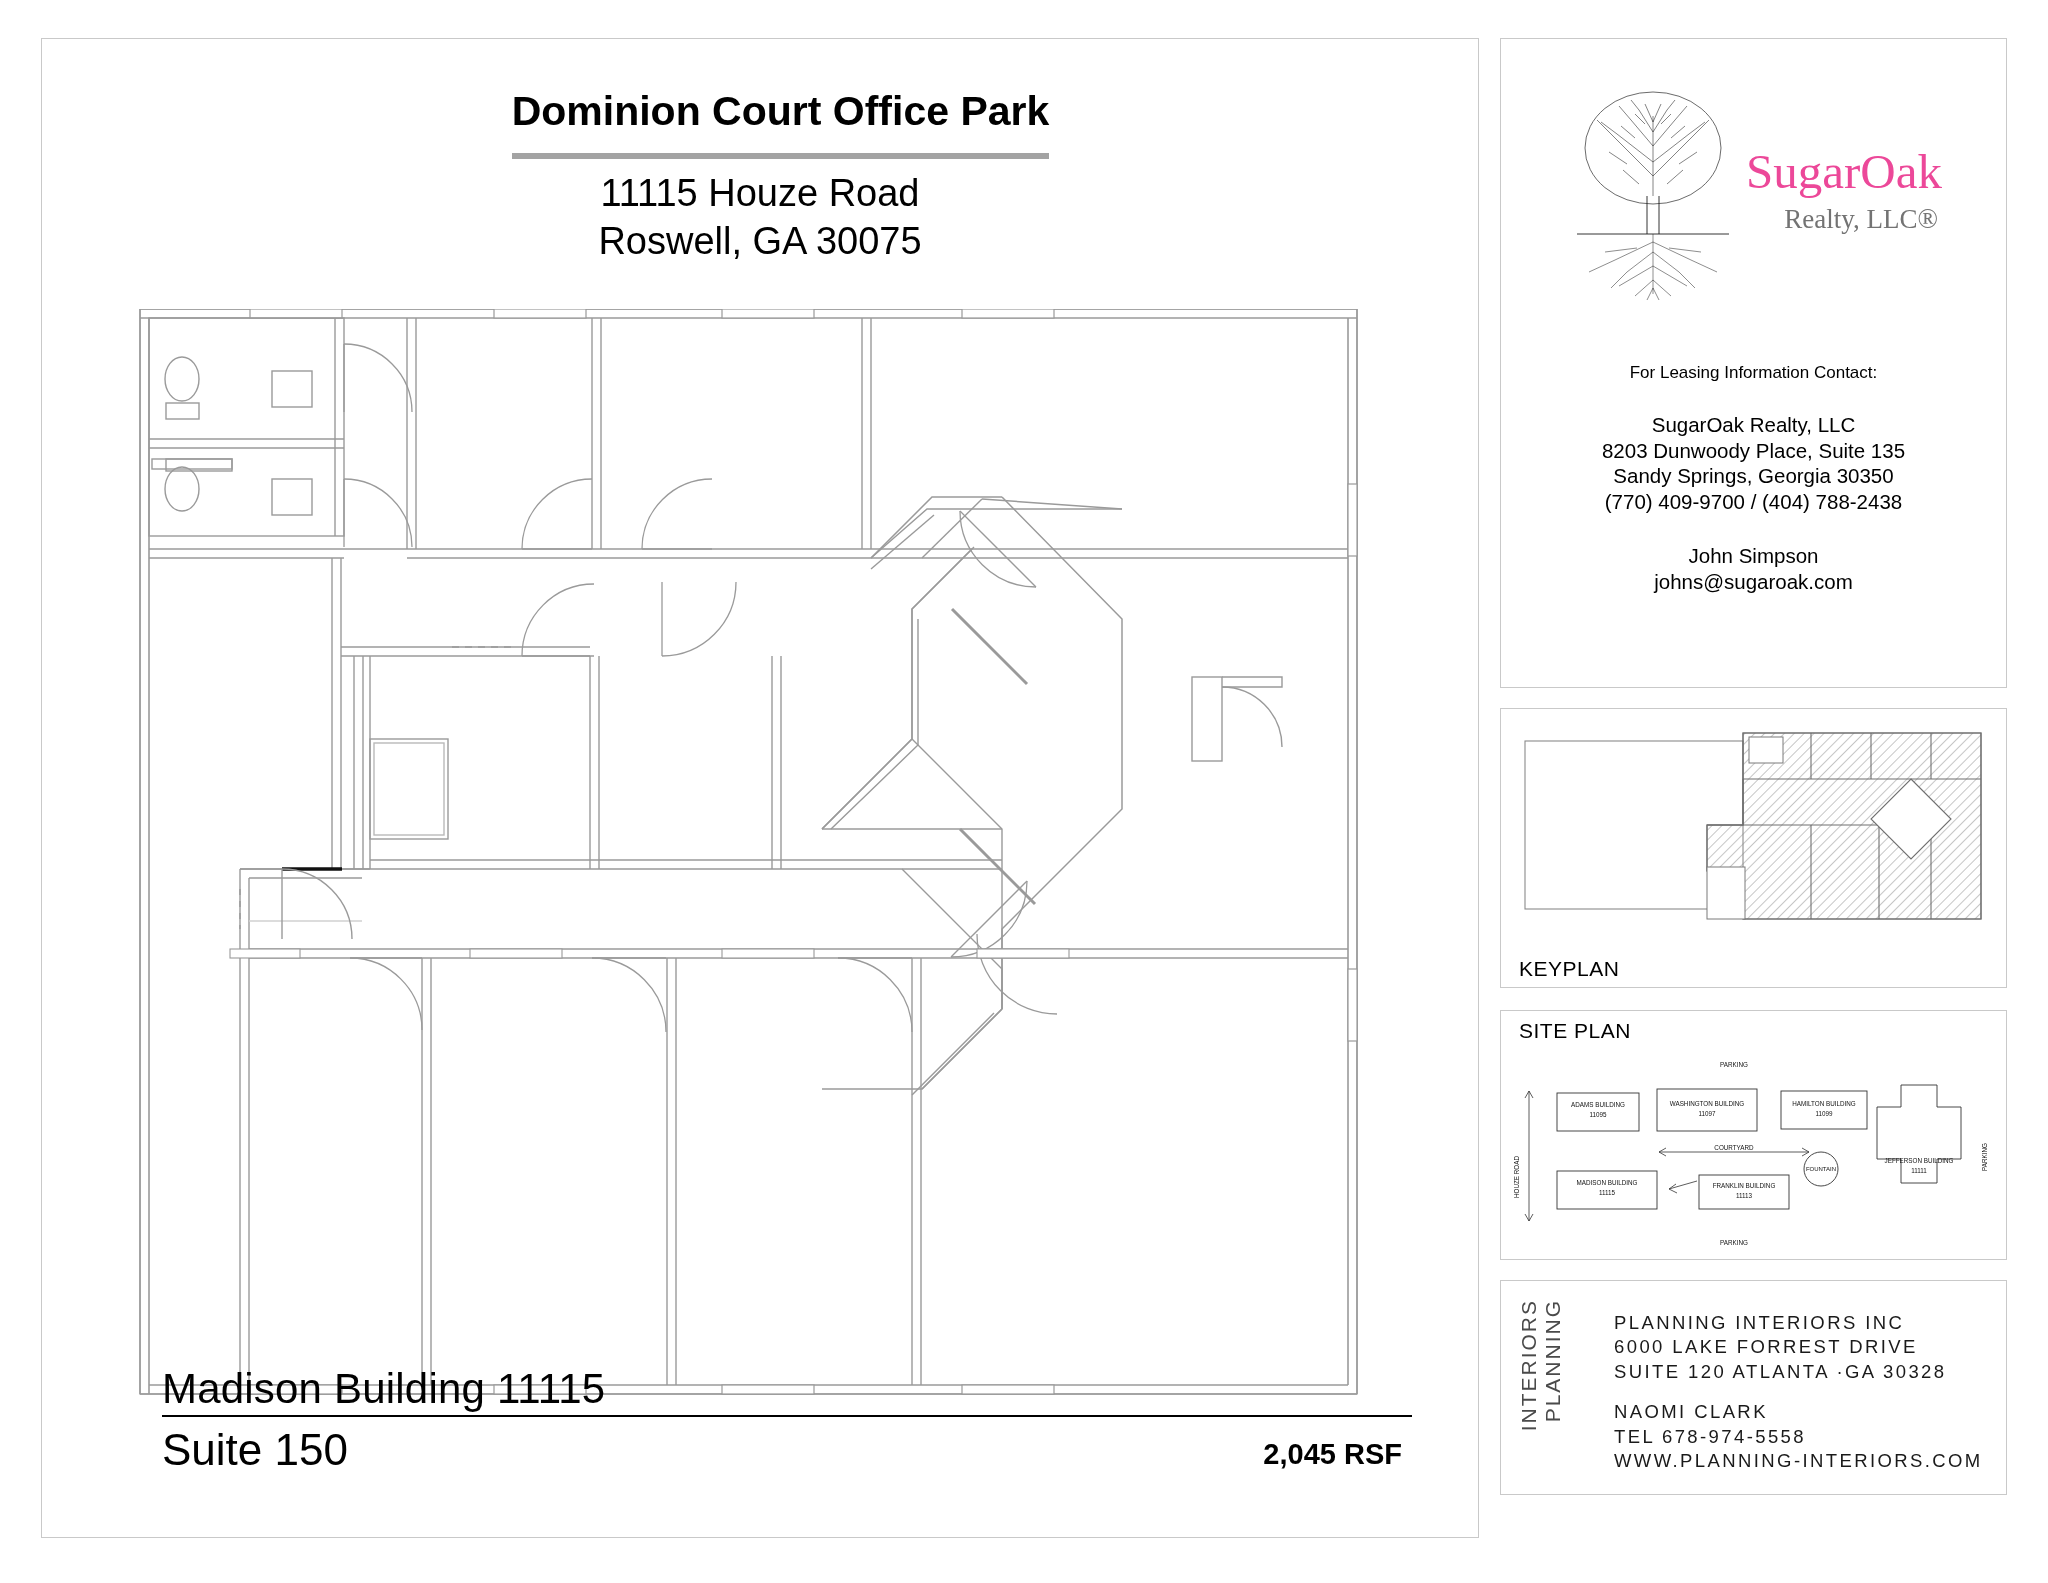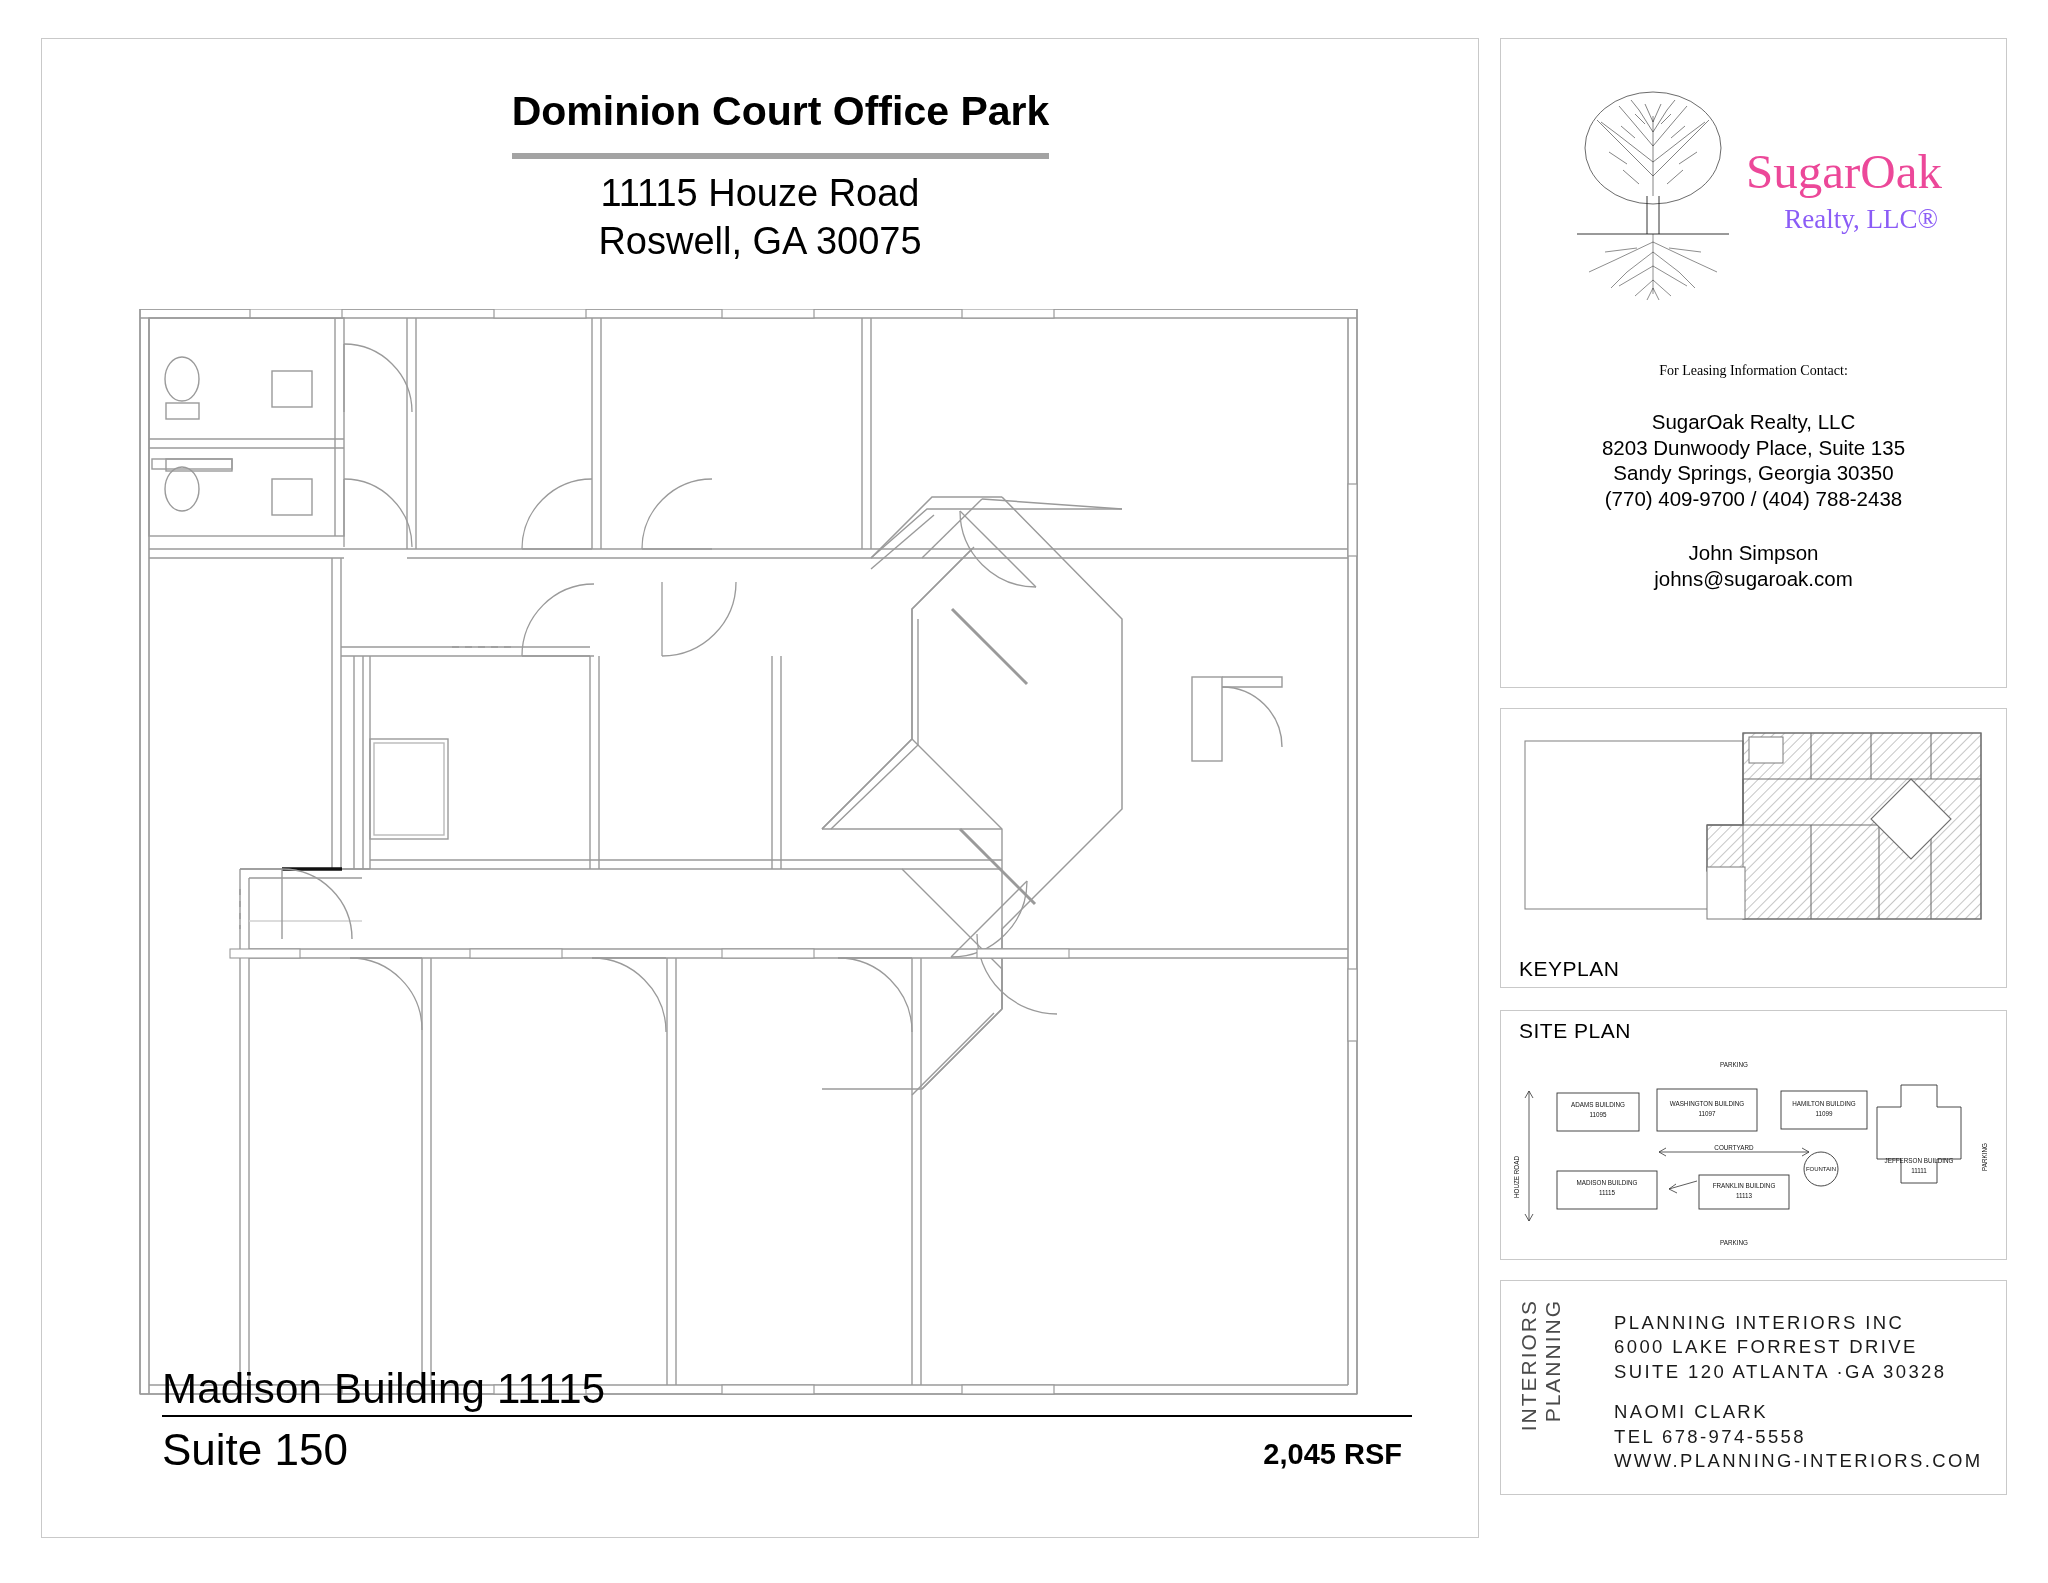--- a/index.html
+++ b/index.html
@@ -139,35 +139,35 @@
   }
   .logo-text .t1 {
     font-family: "Liberation Serif", serif;
     font-size: 49px;
     color: #ec4899;
     line-height: 1;
   }
   .logo-text .t2 {
     font-family: "Liberation Serif", serif;
     font-size: 27px;
-    color: #8b5cf6;
+    color: #737373;
     text-align: right;
     margin-top: 8px;
     padding-right: 4px;
   }
   .contact-text {
     position: absolute;
     top: 320px;
     left: 0;
     width: 100%;
     text-align: center;
     font-size: 20.5px;
     line-height: 1.0;
   }
-  .contact-text .lead { font-size: 14px; font-family: Liberation Serif, serif; }
+  .contact-text .lead { font-size: 17px; }
   .contact-text .spacer { height: 24px; }
   .contact-text .line { margin: 5px 0; }
 
   
   .siteplan-box {
     margin-top: 22px;
     height: 250px;
   }
   .box-label {
     position: absolute;

